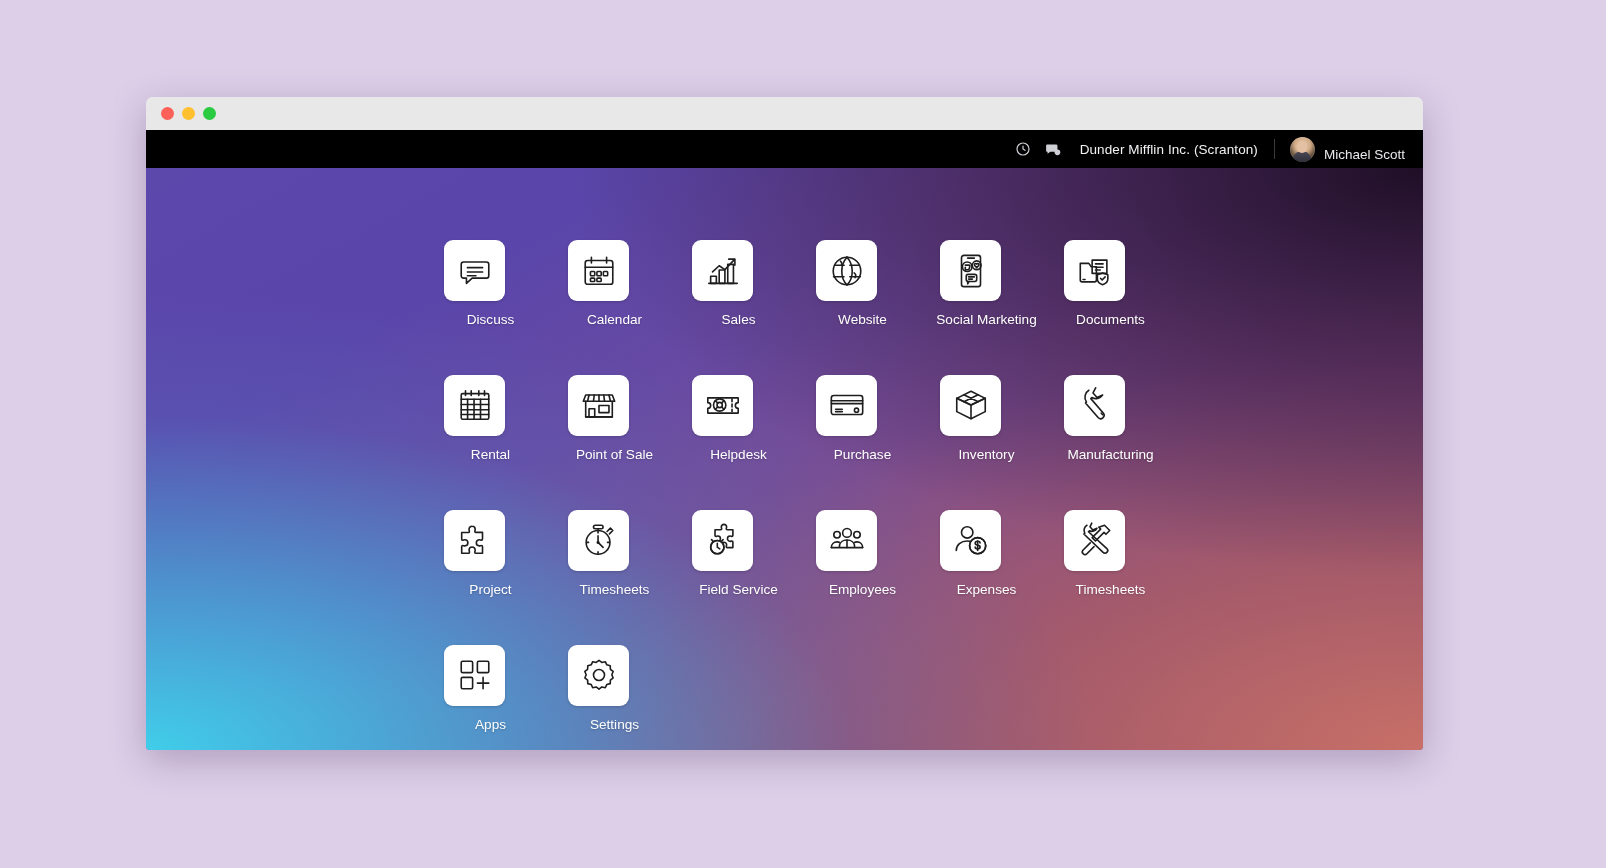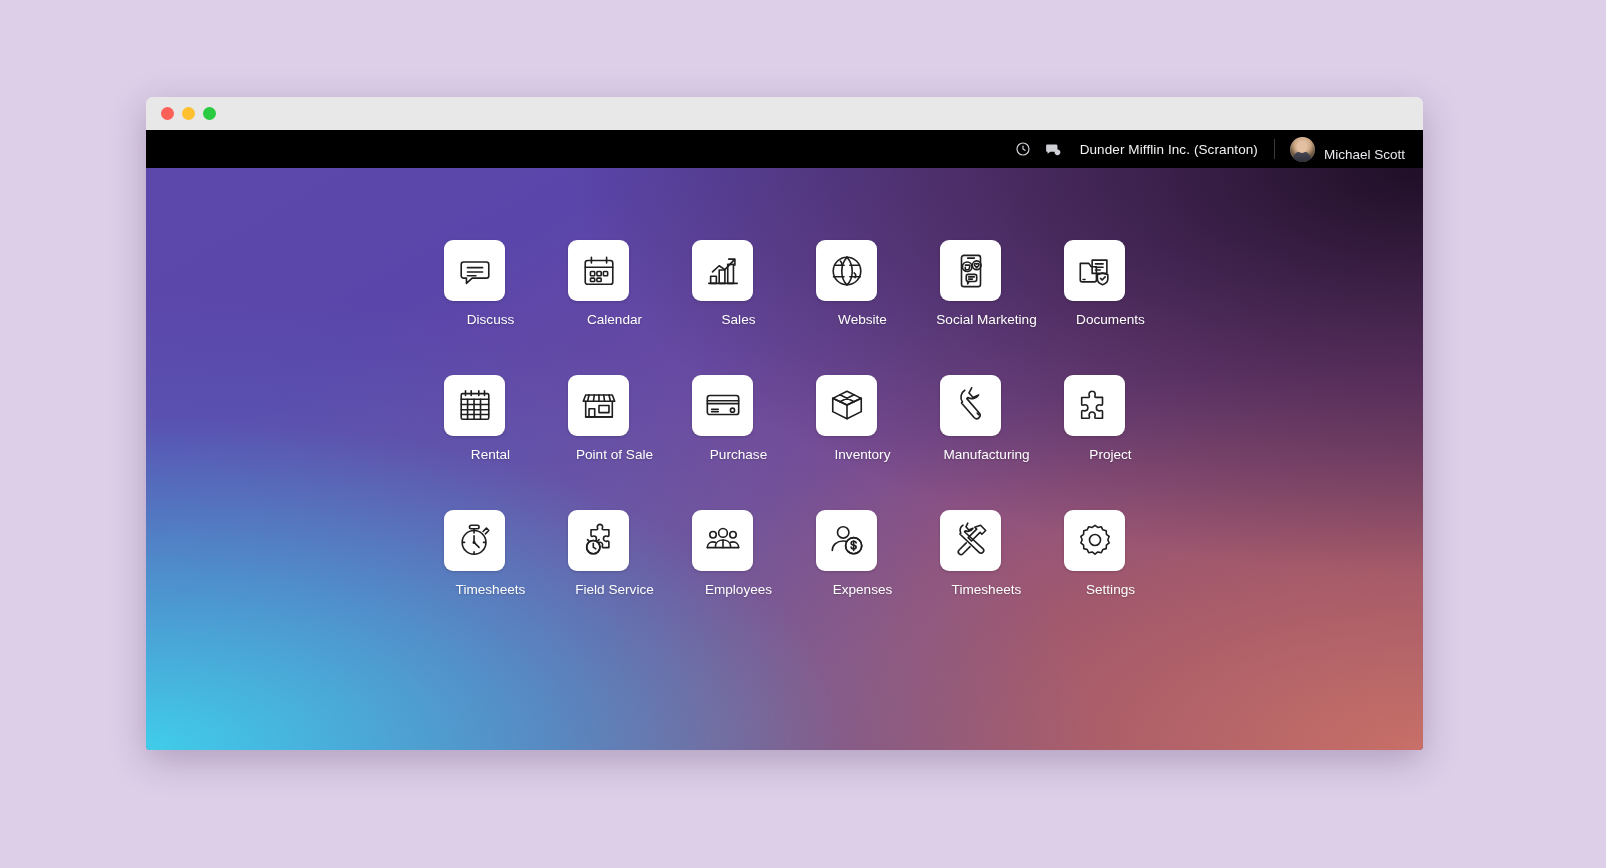--- a/index.html
+++ b/index.html
@@ -329,20 +329,34 @@
             <path d="M6 16v16.5h28V16"></path>
             <path d="M6 32.5h28"></path>
             <rect x="9.5" y="24" width="6" height="8.5"></rect>
             <rect x="20" y="20.5" width="10.5" height="7.5"></rect>
           </g>
             </svg>
         </div>
         <div class="app-label">Point of Sale</div>
       </div>
 
+      <div class="app">
+        <div class="app-tile">
+          <svg viewBox="0 0 40 40">
+              <g class="ico">
+            <path d="M4 12.5h32v5a3 3 0 0 0 0 6v5H4v-5a3 3 0 0 0 0-6z"></path>
+            <path d="M29.5 13.5v3M29.5 19v3M29.5 24.5v2.5"></path>
+            <circle cx="16.5" cy="20" r="6.5"></circle>
+            <circle cx="16.5" cy="20" r="2.8"></circle>
+            <path d="M12 15.5l2.5 2.5M21 15.5L18.5 18M12 24.5l2.5-2.5M21 24.5L18.5 22"></path>
+          </g>
+            </svg>
+        </div>
+        <div class="app-label">Helpdesk</div>
+      </div>
 
       <div class="app">
         <div class="app-tile">
           <svg viewBox="0 0 40 40">
               <g class="ico">
             <rect x="3.5" y="10" width="33" height="20" rx="2.5"></rect>
             <path d="M3.5 15.5h33"></path>
             <path d="M3.5 18.5h33"></path>
             <path d="M8 24.5h7"></path>
             <path d="M8 27h7"></path>
@@ -466,20 +480,33 @@
               <g class="ico">
             <path d="M11.5 4.5a6 6 0 0 0-2.2 8.2l-1 1L28.5 33a2.8 2.8 0 0 0 4-4L13.1 11.3l1-1a6 6 0 0 0 7.9-2.6l-4.3 1.8-3-3.4 1.9-3.8"></path>
             <path d="M30 4.5l5.5 5.5-4 4-2-2-9 9-3.5-3.5 9-9-2-2z"></path>
             <path d="M15 23L7.5 30.5a2.8 2.8 0 0 0 4 4L19 27"></path>
           </g>
             </svg>
         </div>
         <div class="app-label">Timesheets</div>
       </div>
 
+      <div class="app">
+        <div class="app-tile">
+          <svg viewBox="0 0 40 40">
+              <g class="ico" stroke-width="2.1">
+            <rect x="5.5" y="5.5" width="12" height="12" rx="1.5"></rect>
+            <rect x="22.5" y="5.5" width="12" height="12" rx="1.5"></rect>
+            <rect x="5.5" y="22.5" width="12" height="12" rx="1.5"></rect>
+            <path d="M28.5 22.5v12M22.5 28.5h12"></path>
+          </g>
+            </svg>
+        </div>
+        <div class="app-label">Apps</div>
+      </div>
 
       <div class="app">
         <div class="app-tile">
           <svg viewBox="0 0 40 40">
               <g class="ico" stroke-width="2.1">
             <path d="M20 4.5l3 2.3 3.6-.8 1.6 3.3 3.6 1 .2 3.7 2.9 2.3-1.4 3.4 1.4 3.4-2.9 2.3-.2 3.7-3.6 1-1.6 3.3-3.6-.8-3 2.3-3-2.3-3.6.8-1.6-3.3-3.6-1-.2-3.7-2.9-2.3 1.4-3.4-1.4-3.4 2.9-2.3.2-3.7 3.6-1 1.6-3.3 3.6.8z"></path>
             <circle cx="20" cy="20" r="5.8"></circle>
           </g>
             </svg>
         </div>

